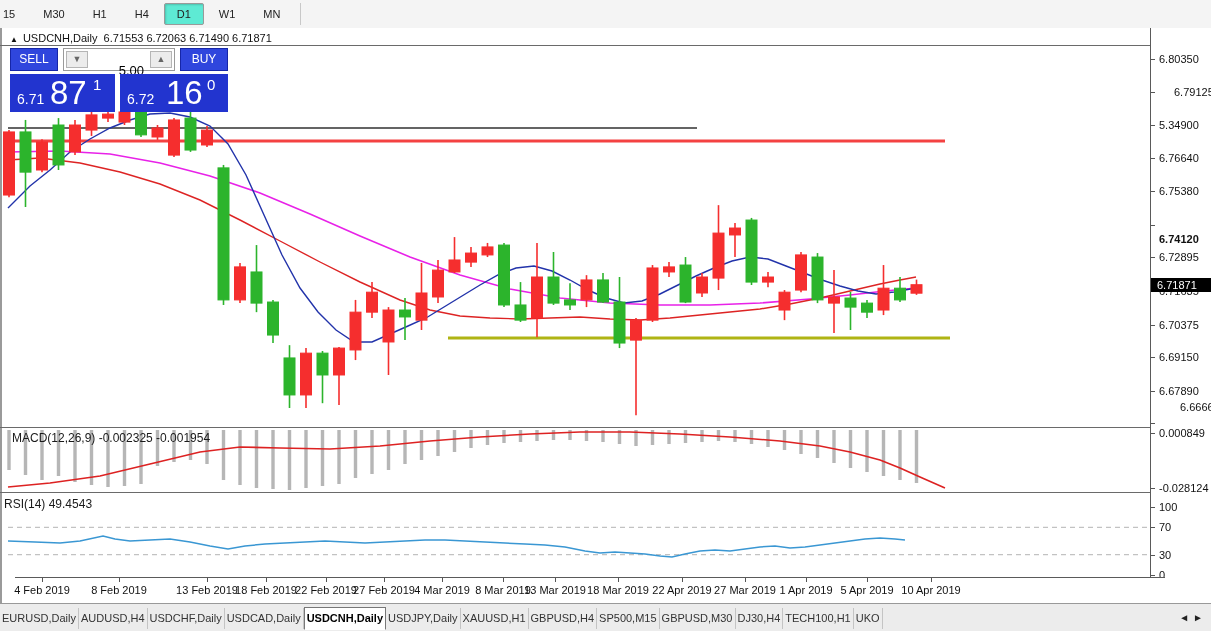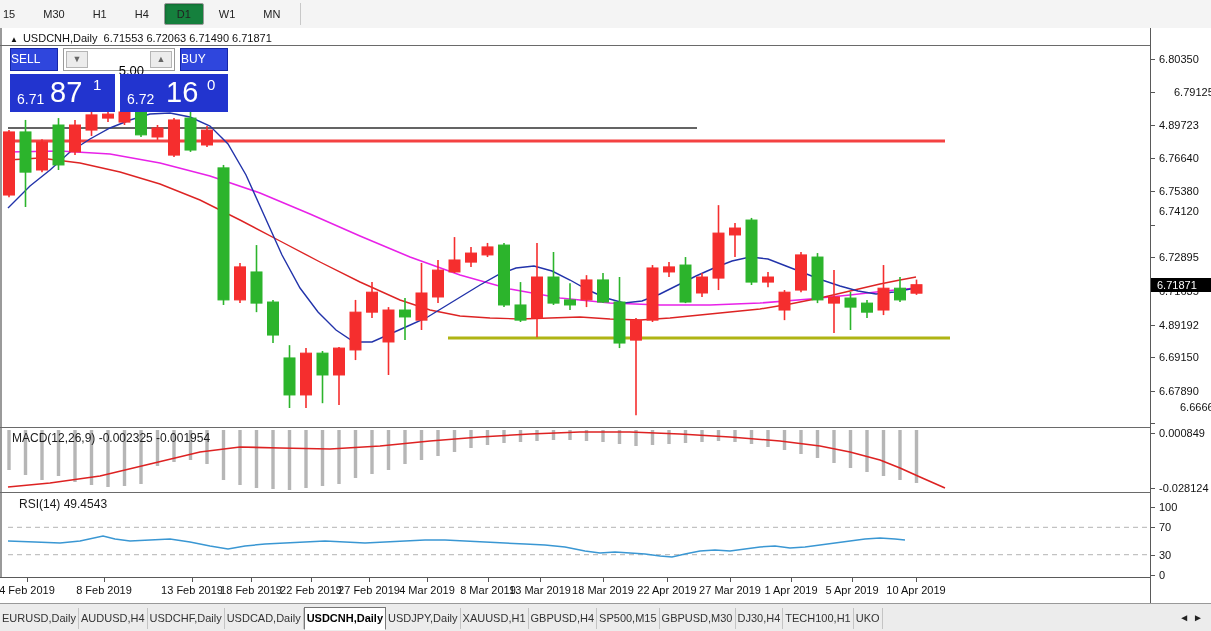--- a/index.html
+++ b/index.html
@@ -2,51 +2,51 @@
 <html><head>
 <meta charset="utf-8">
 <style>
   html,body{margin:0;padding:0;background:#f0f0f0;width:1211px;height:631px;overflow:hidden;
     font-family:"Liberation Sans",sans-serif;-webkit-font-smoothing:antialiased;}
   .abs{position:absolute;}
   
   #toolbar{left:0;top:0;width:1211px;height:28px;background:#f4f4f4;border-bottom:1px solid #d9d9d9;}
   .tfbtn{display:inline-block;height:20px;line-height:20px;margin:3px 1px;padding:0 12px;font-size:11px;color:#222;
     border:1px solid transparent;border-radius:2px;}
-  .tfbtn.active{background:#15803d;border:1px solid #9a9a9a;box-shadow:inset 1px 1px 2px rgba(0,0,0,.18);text-align:right;}
+  .tfbtn.active{background:#5eead4;border:1px solid #9a9a9a;box-shadow:inset 1px 1px 2px rgba(0,0,0,.18);text-align:right;}
   .tbsep{display:inline-block;width:1px;height:22px;background:#c8c8c8;vertical-align:middle;margin:0 6px;}
   
   #chartwin{left:0;top:28px;width:1211px;height:575px;background:#fff;border-left:2px solid #9a9a9a;box-sizing:border-box;}
   #titlebar{left:10px;top:32px;height:14px;font-size:11px;color:#111;white-space:pre;}
   #titlebar .tri{font-size:8px;margin-right:5px;}
   .panelborder{background:#6a6a6a;}
   svg{position:absolute;overflow:visible;}
   
   .axiscol{left:1150px;top:28px;width:61px;height:575px;background:#fff;border-left:1px solid #5a5a5a;box-sizing:border-box;}
   .axlabel{position:absolute;left:8px;font-size:11px;color:#111;white-space:nowrap;}
   .axtick{position:absolute;left:0;width:4px;height:1px;background:#555;}
   .curprice{position:absolute;left:1151px;width:57px;height:14px;background:#000;color:#fff;
     font-size:11px;line-height:14px;padding-left:6px;z-index:5;}
   
   .indlabel{position:absolute;font-size:12px;color:#1a1a1a;white-space:pre;}
   
-  #dateaxis{left:0;top:577px;width:1150px;height:26px;background:#fff;border-top:1px solid #5a5a5a;box-sizing:border-box;}
+  #dateaxis{left:15px;top:577px;width:1150px;height:26px;background:#fff;border-top:1px solid #5a5a5a;box-sizing:border-box;}
   .dlabel{position:absolute;top:6px;font-size:11px;color:#111;transform:translateX(-50%);white-space:nowrap;}
   .dtick{position:absolute;top:0;width:1px;height:4px;background:#555;}
   
   #tradepanel{left:10px;top:48px;width:218px;height:64px;z-index:10;}
   .tpbtn{position:absolute;top:0;width:48px;height:23px;background:#2f46dd;border:1px solid #1626a8;
-    color:#fff;font-size:12px;text-align:left;line-height:21px;box-sizing:border-box;}
+    color:#fff;font-size:12px;text-align:center;line-height:21px;box-sizing:border-box;}
   #volbox{position:absolute;left:53px;top:0;width:112px;height:23px;background:#fff;border:1px solid #9a9a9a;box-sizing:border-box;}
   .spin{position:absolute;top:2px;width:22px;height:17px;background:#ececec;border:1px solid #b5b5b5;
     text-align:center;line-height:15px;font-size:9px;color:#666;box-sizing:border-box;}
   #volval{position:absolute;right:30px;top:14px;font-size:13px;color:#000;}
   .pricebox{position:absolute;top:26px;height:38px;background:#2234cf;color:#fff;}
   .pb-small{position:absolute;left:7px;bottom:5px;font-size:14px;}
-  .pb-big{position:absolute;font-size:29px;line-height:33px;top:2px;}
+  .pb-big{position:absolute;font-size:33px;line-height:33px;top:2px;}
   .pb-sup{position:absolute;top:2px;font-size:15px;}
   
   #tabbar{left:0;top:603px;width:1211px;height:28px;background:#ececec;border-top:1px solid #999;box-sizing:border-box;}
   .tab{display:inline-block;height:21px;line-height:21px;margin-top:3px;padding:0 2px;font-size:11px;color:#333;
     border-right:1px solid #c4c4c4;}
   .tab.active{background:#fff;border:1px solid #777;border-bottom:1px solid #fff;font-weight:bold;color:#000;}
   .scrollarrows{position:absolute;right:4px;top:8px;font-size:10px;color:#222;letter-spacing:4px;}
 </style>
 </head>
 <body>
@@ -242,41 +242,41 @@
     <polyline points="1,59 43,55 93,48 143,36 193,24 233,19 273,20 323,21 373,18 423,13 473,9 523,6 573,4 623,4 673,6 723,9 773,13 813,18 843,24 873,32 893,40 913,49 938,60" fill="none" stroke="#dd2222" stroke-width="1.6"></polyline>
   </svg>
 
 <svg id="rsisvg" style="left:7px;top:493px;" width="1143" height="84">
     <line x1="1" x2="1142" y1="34.39999999999998" y2="34.39999999999998" stroke="#c2c2c2" stroke-width="1.4" stroke-dasharray="5 4"></line>
     <line x1="1" x2="1142" y1="61.60000000000002" y2="61.60000000000002" stroke="#c2c2c2" stroke-width="1.4" stroke-dasharray="5 4"></line>
     <polyline points="1,48 28,49 53,50 73,48 96,43 108,46 123,48 143,47 163,46 183,49 203,53 221,56 238,53 258,51 278,50 298,49 318,48 338,49 358,50 378,49 398,48 418,47 438,47 458,48 478,49 498,50 518,51 538,52 558,54 578,58 593,60 608,59 623,60 638,61 653,63 665,64 678,61 693,58 708,57 723,58 738,56 753,54 768,53 783,55 798,54 813,52 828,50 843,48 858,46 873,45 888,46 898,47" fill="none" stroke="#3a97d3" stroke-width="1.5"></polyline>
   </svg>
 
 <div class="abs indlabel" style="left:12px;top:431px;">MACD(12,26,9) -0.002325 -0.001954</div>
-<div class="abs indlabel" style="left:19px;top:497px;text-align:center;">RSI(14) 49.4543</div>
+<div class="abs indlabel" style="left:4px;top:497px;text-align:center;">RSI(14) 49.4543</div>
 
 <div class="abs axiscol" id="axiscol">
     <div class="axtick" style="top: 31px;"></div>
     <div class="axlabel" style="top: 25px;">6.80350</div>
     <div class="axtick" style="top: 63.6095px;"></div>
     <div class="axlabel" style="top: 57.6095px; margin-left: 15px;">6.79125</div>
     <div class="axtick" style="top: 97.1507px;"></div>
-    <div class="axlabel" style="top: 91.1507px;">4.89723</div>
+    <div class="axlabel" style="top: 91.1507px;">5.34900</div>
     <div class="axtick" style="top: 129.76px;"></div>
     <div class="axlabel" style="top: 123.76px;">6.76640</div>
     <div class="axtick" style="top: 163.301px;"></div>
     <div class="axlabel" style="top: 157.301px;">6.75380</div>
     <div class="axtick" style="top: 196.843px;"></div>
-    <div class="axlabel" style="top: 177px;">6.74120</div>
+    <div class="axlabel" style="top: 205px; font-weight: bold;">6.74120</div>
     <div class="axtick" style="top: 229.452px;"></div>
     <div class="axlabel" style="top: 223.452px;">6.72895</div>
     <div class="axtick" style="top: 262.993px;"></div>
     <div class="axlabel" style="top: 256.993px;">6.71635</div>
     <div class="axtick" style="top: 296.534px;"></div>
-    <div class="axlabel" style="top: 290.534px;">4.89192</div>
+    <div class="axlabel" style="top: 290.534px;">6.70375</div>
     <div class="axtick" style="top: 329.144px;"></div>
     <div class="axlabel" style="top: 323.144px;">6.69150</div>
     <div class="axtick" style="top: 362.685px;"></div>
     <div class="axlabel" style="top: 356.685px;">6.67890</div>
     <div class="axtick" style="top: 395.295px;"></div>
     <div class="axlabel" style="top: 373px; margin-left: 21px;">6.66665</div>
     <div class="axlabel" style="top: 399px;">0.000849</div>
     <div class="axtick" style="top: 405px;"></div>
     <div class="axlabel" style="top: 454px;">-0.028124</div>
     <div class="axtick" style="top: 460px;"></div>

